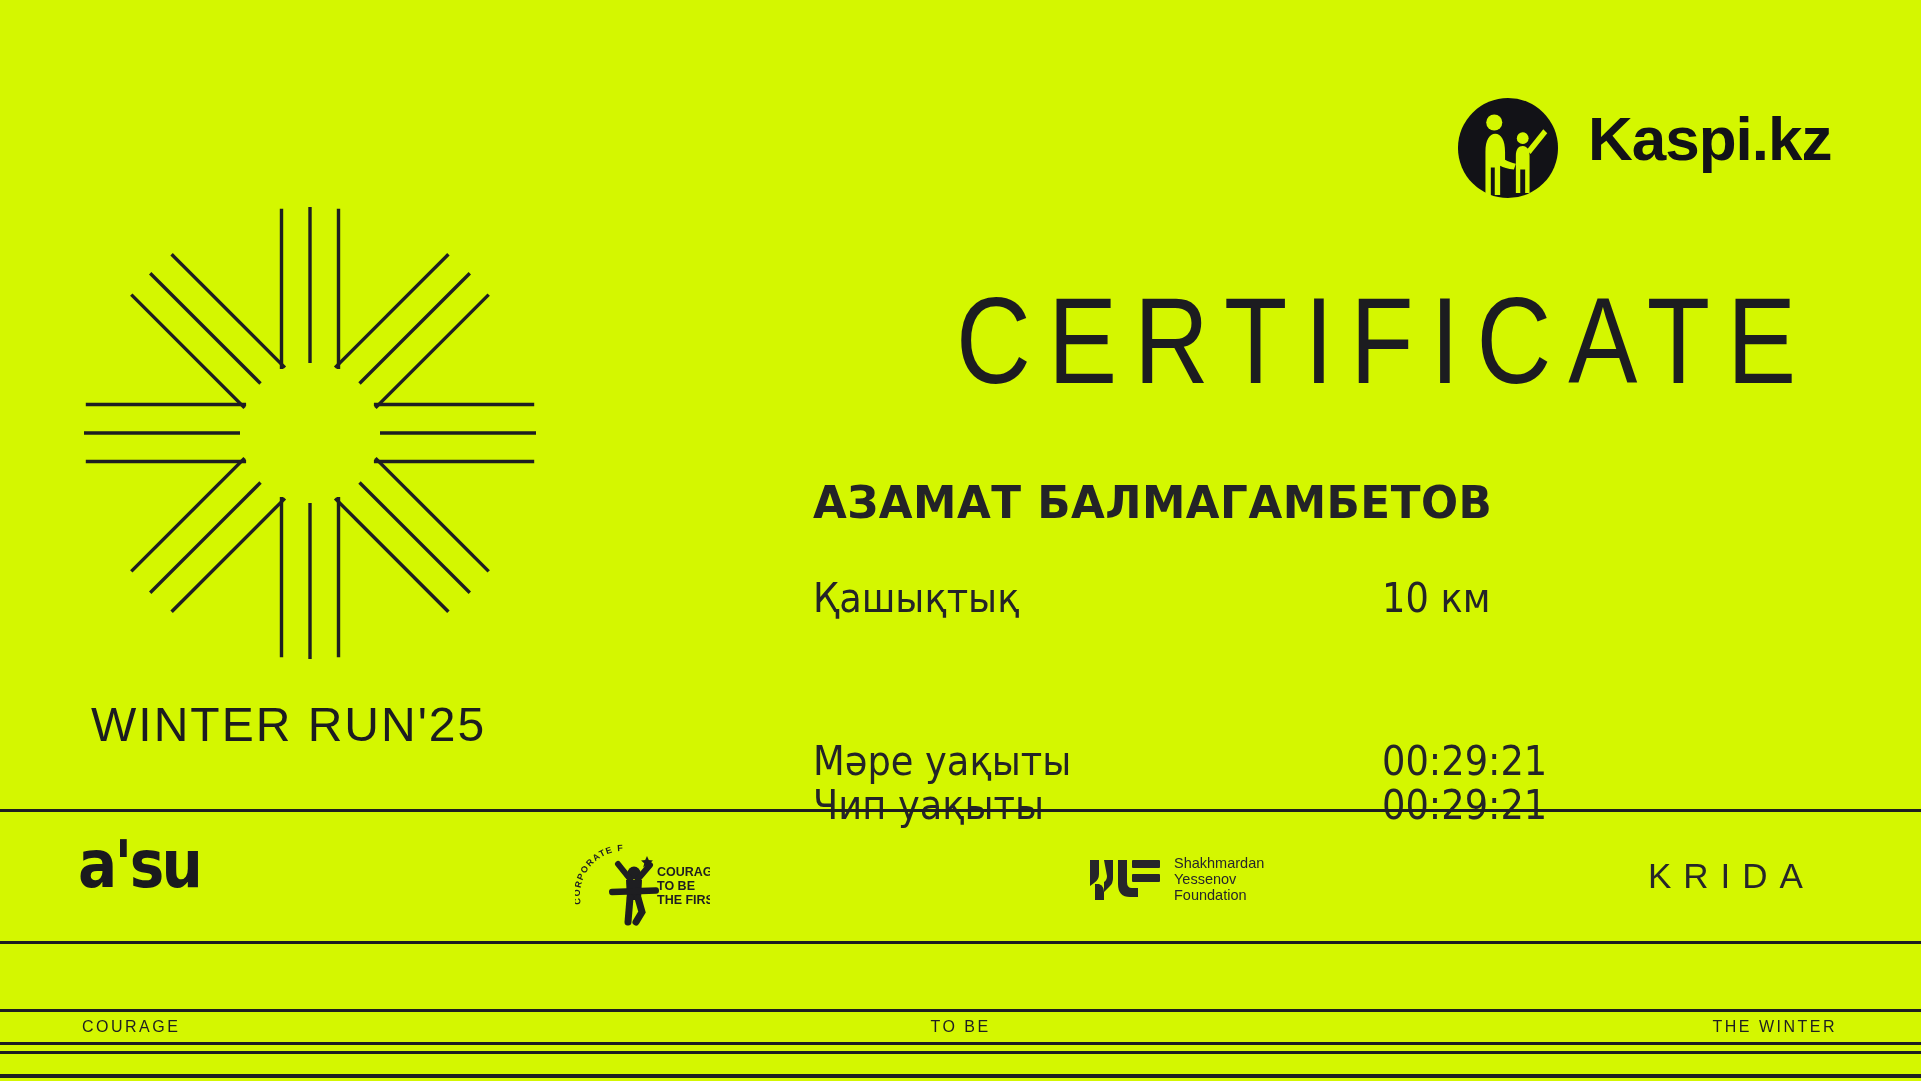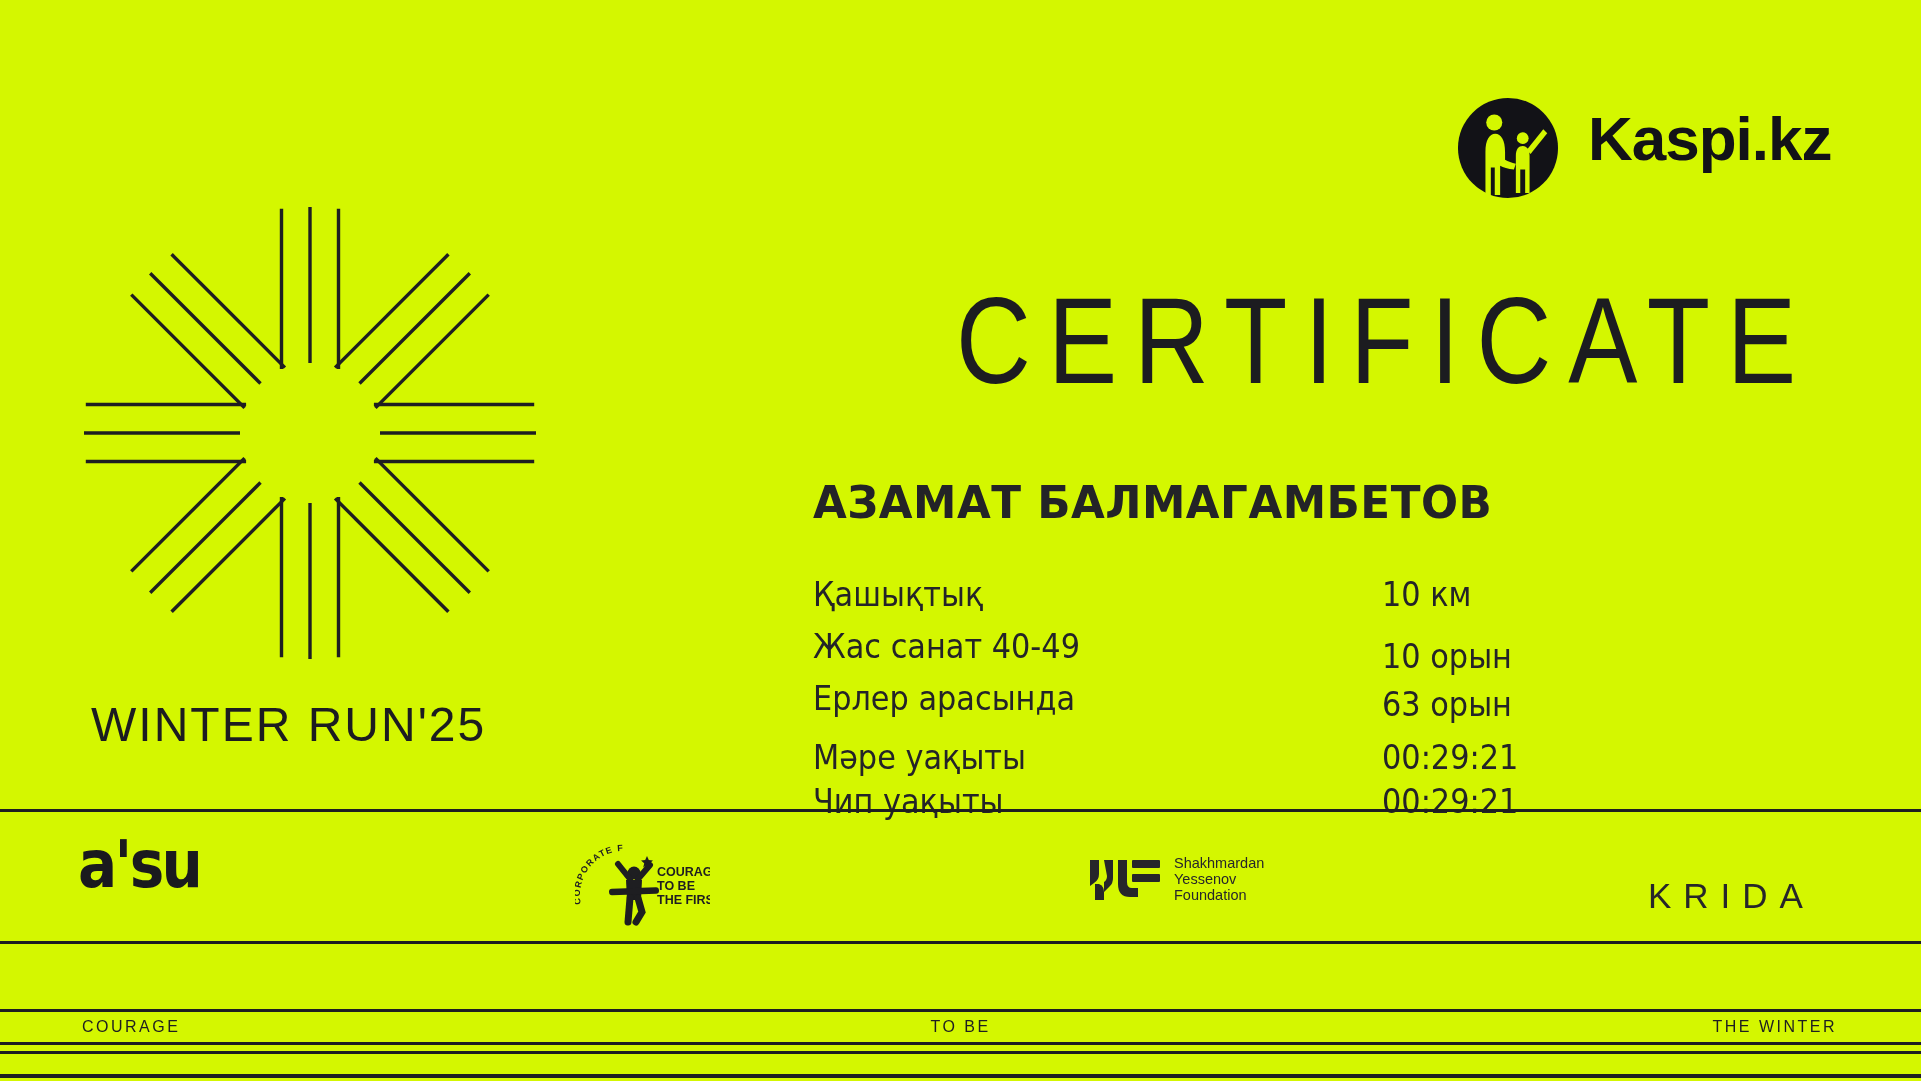--- a/index.html
+++ b/index.html
@@ -26,21 +26,21 @@
   .name{
     position:absolute;left:813px;top:480px;
     font-size:45px;font-weight:700;letter-spacing:0.5px;line-height:1;
     color:#232327;white-space:nowrap;
     font-family:"DejaVu Sans","Liberation Sans",sans-serif;
     transform:scaleX(0.97);transform-origin:left top;
   }
   
   .row{position:absolute;left:813px;width:780px;height:46px;
     font-family:"DejaVu Sans","Liberation Sans",sans-serif;
-    font-size:33px;line-height:1;color:#242428;white-space:nowrap;}
+    font-size:40px;line-height:1;color:#242428;white-space:nowrap;}
   .row .lab{position:absolute;left:0;top:0;transform:scaleX(0.92);transform-origin:left top;}
   .row .val{position:absolute;left:569px;top:0;transform:scaleX(0.92);transform-origin:left top;}
   .row1{top:578px;} .row2{top:630px;} .row3{top:682px;} .row4{top:734px;margin-top:7px;} .row5{top:785px;text-decoration:underline;}
   .row2 .val{top:10px;} .row3 .val{top:6px;}
   
   .snowflake{position:absolute;left:80px;top:203px;width:460px;height:460px;}
   .snowflake line{stroke:#1e1e21;stroke-width:3.4;}
   .winter{
     position:absolute;left:91px;top:701px;font-size:48px;letter-spacing:2px;
     color:#1c1c20;white-space:nowrap;line-height:1;
@@ -50,21 +50,21 @@
   .rule-a{top:809px;} .rule-b{top:941px;} .rule-c{top:1009px;}
   .rule-d{top:1042px;} .rule-e{top:1051px;}
   .rule-bottom{top:1074px;height:4px;}
   
   .asu{position:absolute;left:78px;top:832px;font-family:"DejaVu Sans","Liberation Sans",sans-serif;
     font-weight:700;font-size:66px;letter-spacing:-3px;color:#1a1a1e;
     transform:scaleX(0.88);transform-origin:left top;line-height:1;}
   .courage-logo{position:absolute;left:575px;top:838px;width:135px;height:92px;}
   .yessenov{position:absolute;left:1086px;top:850px;width:190px;height:60px;}
   .krida{position:absolute;left:1648px;top:858px;font-size:35px;font-weight:400;
-    letter-spacing:12px;color:#26262a;line-height:1;white-space:nowrap;margin-top:20px;}
+    letter-spacing:12px;color:#26262a;line-height:1;white-space:nowrap;}
   
   .foot{position:absolute;top:1019px;font-size:16px;font-weight:500;letter-spacing:2.5px;
     color:#1e1e21;line-height:1;white-space:nowrap;}
   .foot-left{left:82px;}
   .foot-center{left:0;width:1921px;text-align:center;}
   .foot-right{right:84px;}
 </style>
 </head>
 <body>
 
@@ -113,28 +113,20 @@
   </svg>
   <div class="kaspi-text">Kaspi.kz</div>
 
   <div class="title">CERTIFICATE</div>
 
   <div class="name">АЗАМАТ БАЛМАГАМБЕТОВ</div>
 
   <div class="row row1">
     <span class="lab">Қашықтық</span>
     <span class="val">10 км</span>
-  </div>
-  <div class="row row2">
-    <span class="lab">Жас санат 40-49</span>
-    <span class="val">10 орын</span>
-  </div>
-  <div class="row row3">
-    <span class="lab">Ерлер арасында</span>
-    <span class="val">63 орын</span>
   </div>
   <div class="row row4">
     <span class="lab">Мәре уақыты</span>
     <span class="val">00:29:21</span>
   </div>
   <div class="row row5">
     <span class="lab">Чип уақыты</span>
     <span class="val">00:29:21</span>
   </div>
 

